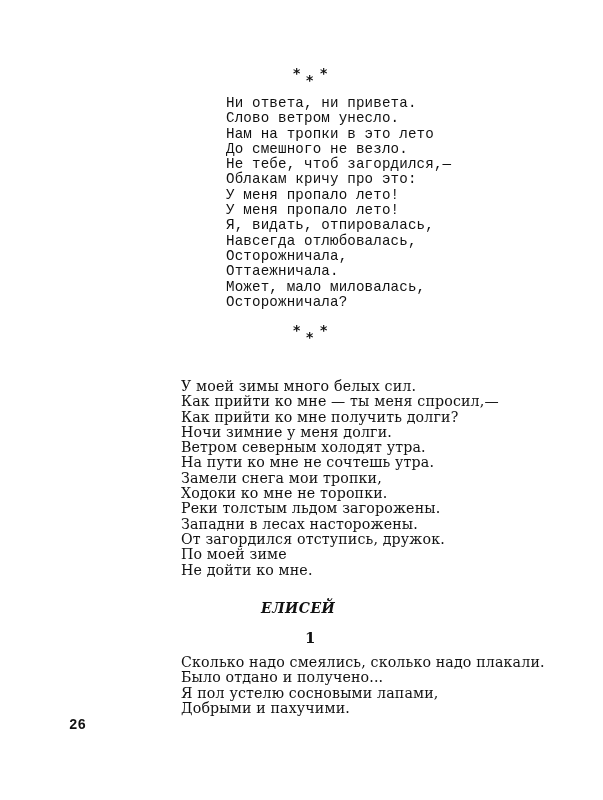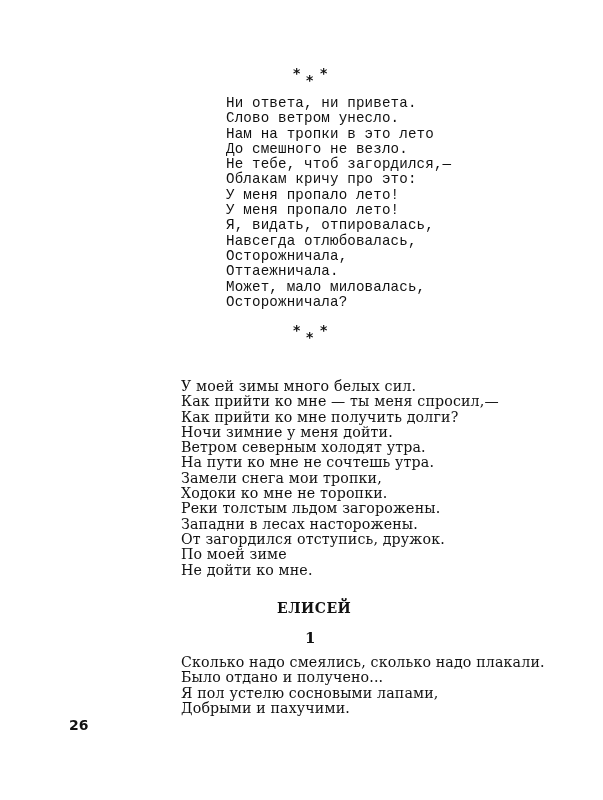--- a/index.html
+++ b/index.html
@@ -97,37 +97,37 @@
   <div class="asterism" style="left:293px; top:323px;">
     <span class="a1">*</span>
     <span class="a2">*</span>
     <span class="a3">*</span>
   </div>
 
   <ul class="stanza" style="left:181px; top:355px;margin-top:24px;">
     <li>У моей зимы много белых сил.</li>
     <li>Как прийти ко мне — ты меня спросил,—</li>
     <li>Как прийти ко мне получить долги?</li>
-    <li>Ночи зимние у меня дойти.</li>
+    <li>Ночи зимние у меня долги.</li>
     <li>Ветром северным холодят утра.</li>
     <li>На пути ко мне не сочтешь утра.</li>
     <li>Замели снега мои тропки,</li>
     <li>Ходоки ко мне не торопки.</li>
     <li>Реки толстым льдом загорожены.</li>
     <li>Западни в лесах насторожены.</li>
     <li>От загордился отступись, дружок.</li>
     <li>По моей зиме</li>
     <li>Не дойти ко мне.</li>
   </ul>
 
-  <div class="heading" style="left:277px; top:600px;">ЕЛИСЕЙ</div>
+  <div class="heading" style="left:261px; top:600px;font-style:italic;">ЕЛИСЕЙ</div>
   <div class="section-num" style="left:305px; top:629px;">1</div>
 
   <ul class="stanza" style="left:181px; top:655px;">
     <li>Сколько надо смеялись, сколько надо плакали.</li>
     <li>Было отдано и получено...</li>
     <li>Я пол устелю сосновыми лапами,</li>
     <li>Добрыми и пахучими.</li>
   </ul>
 
-  <div class="page-number" style="left:69px; top:717px;">26</div>
+  <div class="page-number" style="left:69px; top:717px;font-family:Liberation Mono, monospace;">26</div>
 
 </div>
 
 </body></html>

